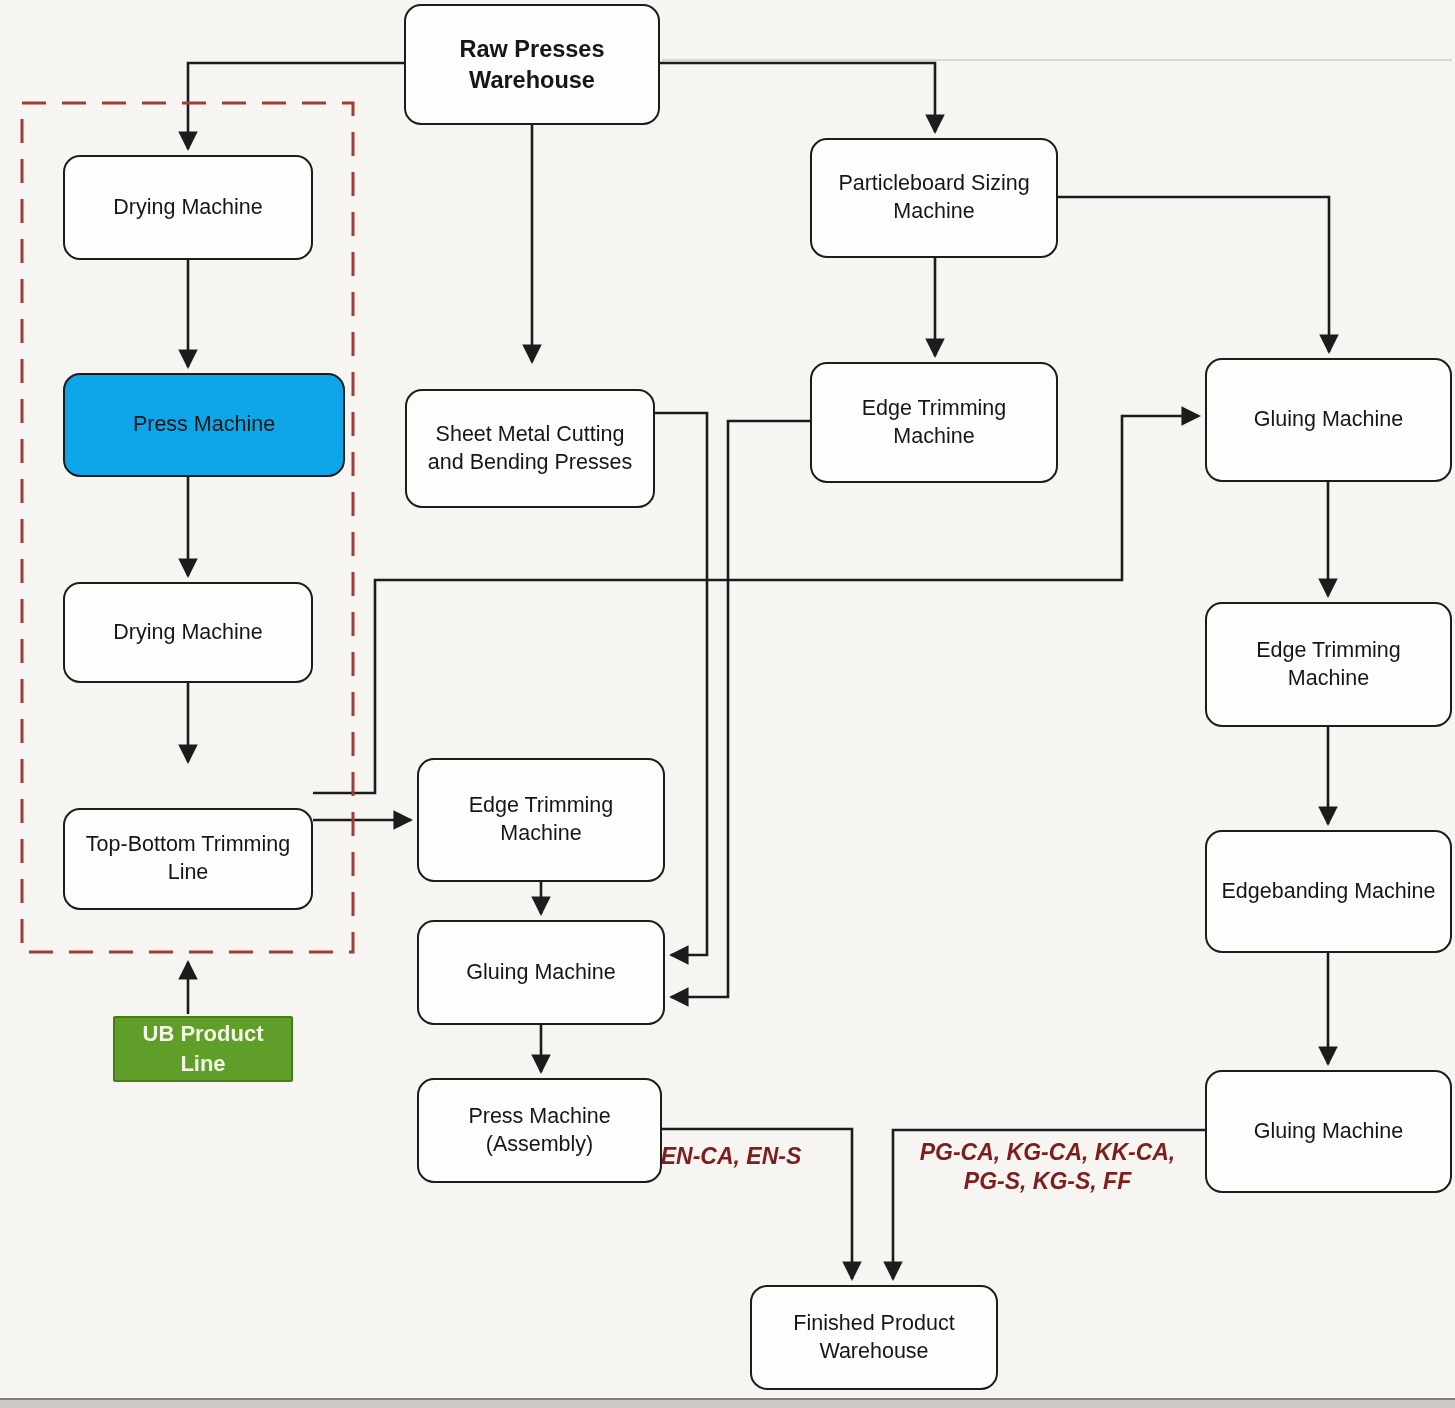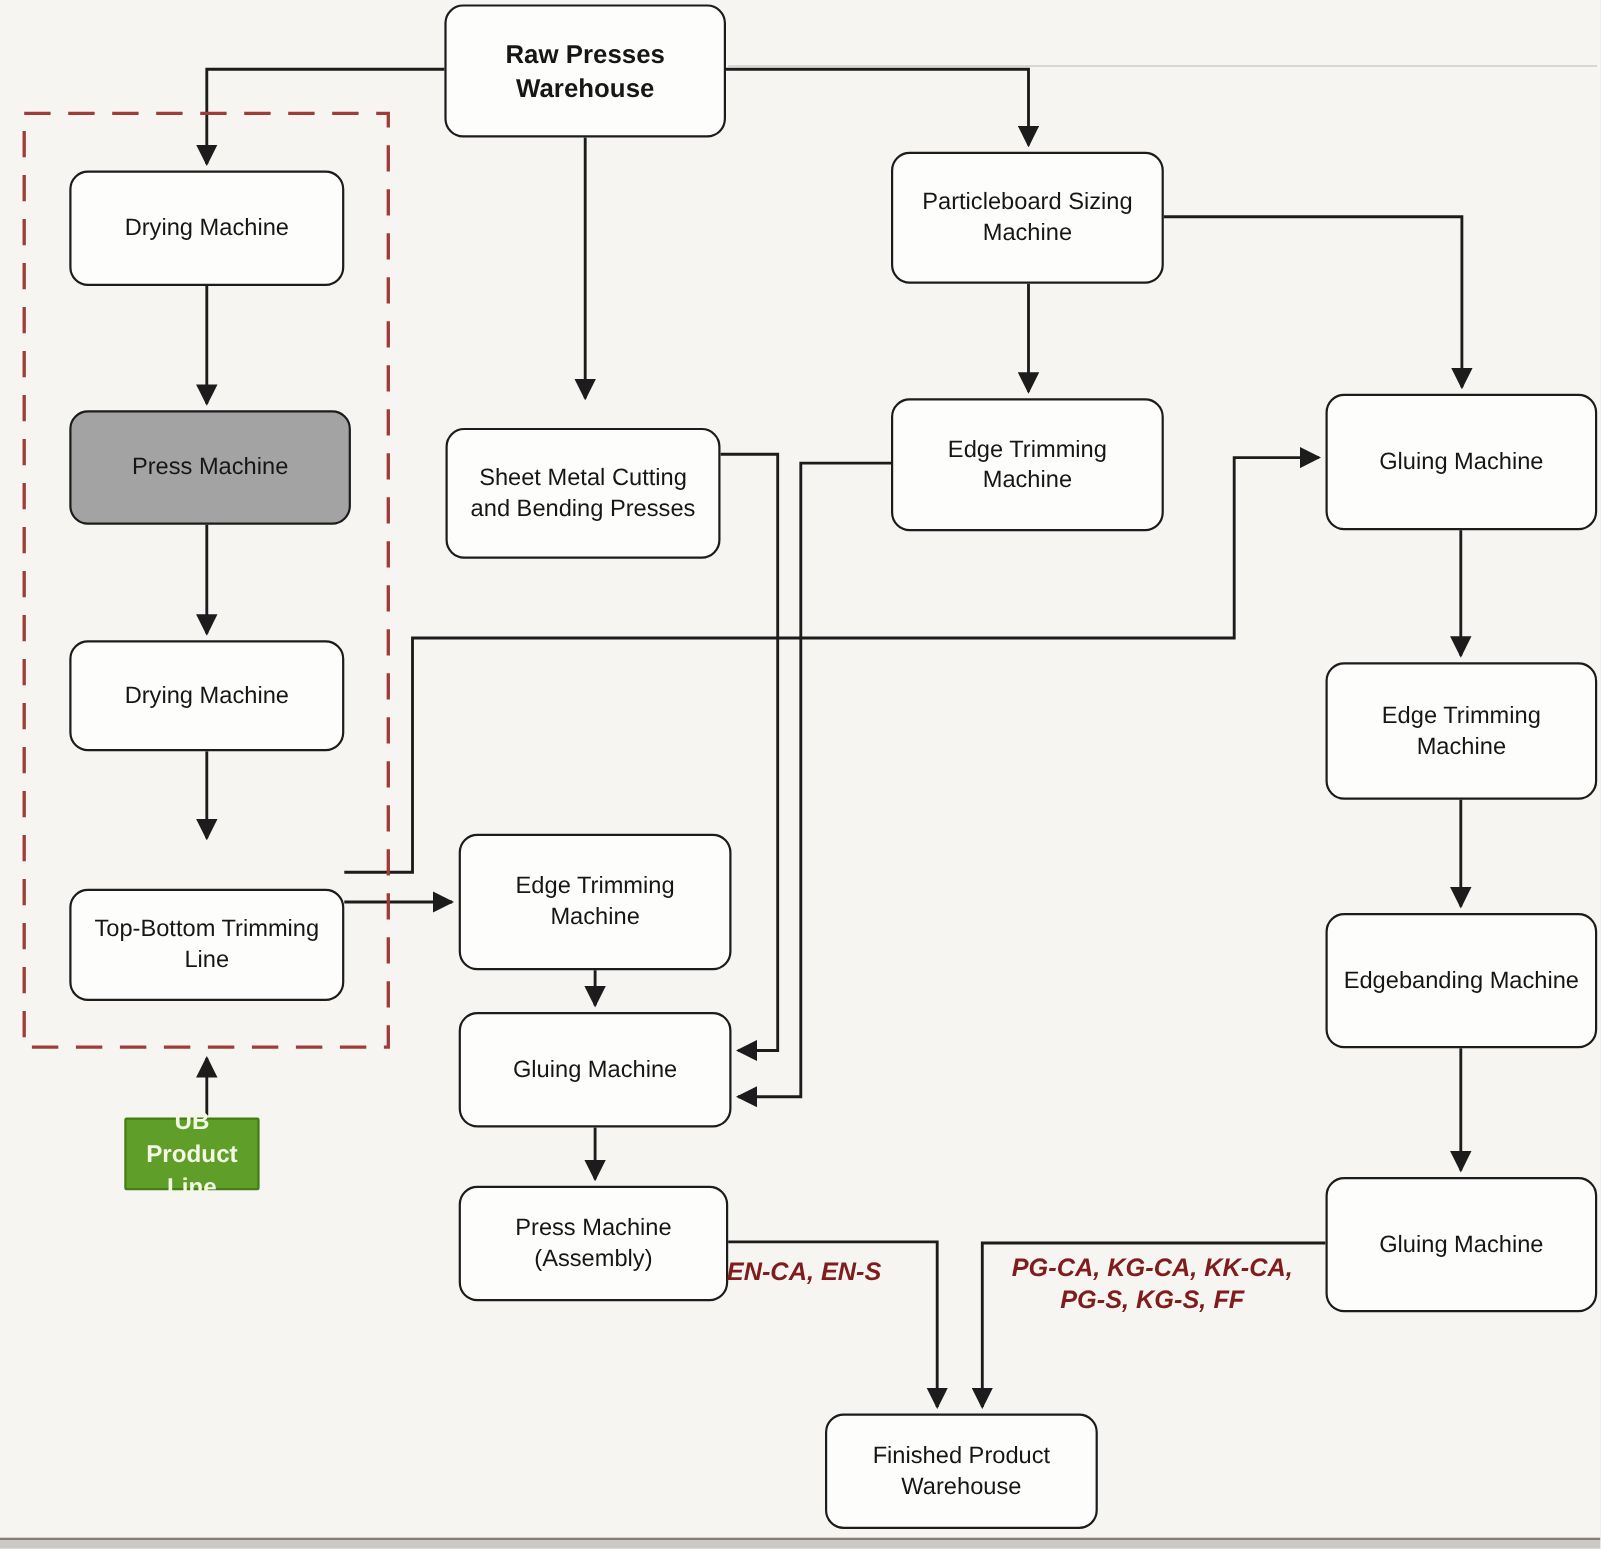--- a/index.html
+++ b/index.html
@@ -85,21 +85,21 @@
       </g>
   </svg>
 
   <div id="node-layer">
       <div class="node bold" style="left: 404px; top: 4px; width: 256px; height: 121px; background: rgb(253, 253, 252); border-color: rgb(28, 28, 28);">
         <span>Raw Presses Warehouse</span>
       </div>
       <div class="node" style="left: 63px; top: 155px; width: 250px; height: 105px; background: rgb(253, 253, 252); border-color: rgb(28, 28, 28);">
         <span>Drying Machine</span>
       </div>
-      <div class="node" style="left: 63px; top: 373px; width: 256px; height: 104px; background: #a3a3a3; border-color: rgb(28, 28, 28);">
+      <div class="node" style="left: 63px; top: 373px; width: 282px; height: 104px; background: #0ea5e9; border-color: rgb(28, 28, 28);">
         <span>Press Machine</span>
       </div>
       <div class="node" style="left: 63px; top: 582px; width: 250px; height: 101px; background: rgb(253, 253, 252); border-color: rgb(28, 28, 28);">
         <span>Drying Machine</span>
       </div>
       <div class="node" style="left: 63px; top: 808px; width: 250px; height: 102px; background: rgb(253, 253, 252); border-color: rgb(28, 28, 28);">
         <span>Top-Bottom Trimming Line</span>
       </div>
       <div class="node" style="left: 405px; top: 368px; width: 250px; height: 119px; background: rgb(253, 253, 252); border-color: rgb(28, 28, 28); margin-top: 21px;">
         <span>Sheet Metal Cutting and Bending Presses</span>
@@ -129,21 +129,21 @@
         <span>Gluing Machine</span>
       </div>
       <div class="node" style="left: 417px; top: 1078px; width: 245px; height: 105px; background: rgb(253, 253, 252); border-color: rgb(28, 28, 28);">
         <span>Press Machine (Assembly)</span>
       </div>
       <div class="node" style="left: 750px; top: 1285px; width: 248px; height: 105px; background: rgb(253, 253, 252); border-color: rgb(28, 28, 28);">
         <span>Finished Product Warehouse</span>
       </div>
     </div>
 
-  <div id="ub-box" style="left: 113px; top: 1016px; width: 123px; height: 66px; background: rgb(95, 158, 40); border: 2px solid rgb(69, 124, 21); color: rgb(243, 248, 228);">
+  <div id="ub-box" style="left: 113px; top: 1016px; width: 180px; height: 66px; background: rgb(95, 158, 40); border: 2px solid rgb(69, 124, 21); color: rgb(243, 248, 228);">
     <span>UB Product Line</span>
   </div>
 
   <div class="flow-label" style="left:631px;top:1142px;width:200px;">EN-CA, EN-S</div>
 
   <div class="flow-label" style="left:900px;top:1138px;width:295px;">
     <span>PG-CA, KG-CA, KK-CA,</span><br>
     <span>PG-S, KG-S, FF</span>
   </div>
 

